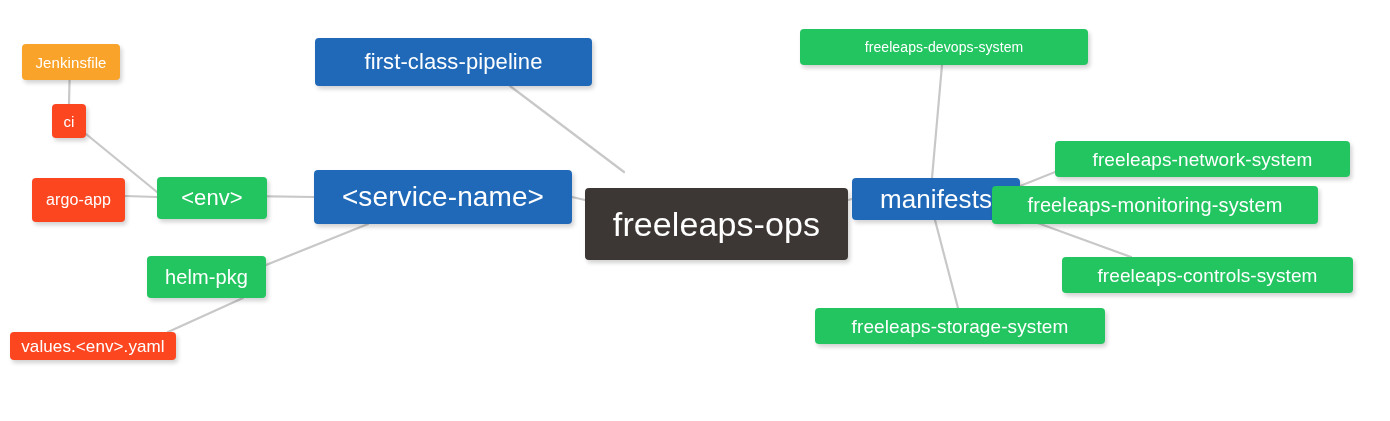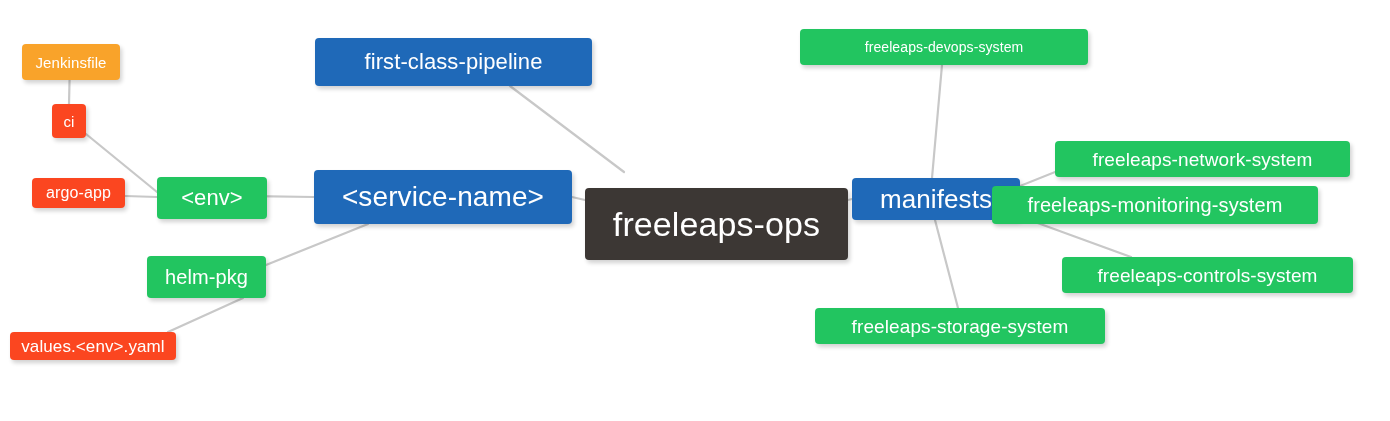--- a/index.html
+++ b/index.html
@@ -62,21 +62,21 @@
       <line x1="848" y1="200" x2="852" y2="199" stroke="#c8c8c8" stroke-width="2.2" stroke-linecap="round"></line>
       <line x1="932" y1="178" x2="942" y2="65" stroke="#c8c8c8" stroke-width="2.2" stroke-linecap="round"></line>
       <line x1="1010" y1="190" x2="1115" y2="148" stroke="#c8c8c8" stroke-width="2.2" stroke-linecap="round"></line>
       <line x1="1010" y1="202" x2="1052" y2="203" stroke="#c8c8c8" stroke-width="2.2" stroke-linecap="round"></line>
       <line x1="1010" y1="213" x2="1131" y2="257" stroke="#c8c8c8" stroke-width="2.2" stroke-linecap="round"></line>
       <line x1="935" y1="220" x2="958" y2="308" stroke="#c8c8c8" stroke-width="2.2" stroke-linecap="round"></line>
     </svg>
   <div id="nodes">
       <div class="node n-orange" style="left: 22px; top: 24px; width: 98px; height: 36px; font-size: 15px;">Jenkinsfile</div>
       <div class="node n-red" style="left: 52px; top: 104px; width: 34px; height: 34px; font-size: 15px;">ci</div>
-      <div class="node n-red" style="left: 32px; top: 178px; width: 93px; height: 30px; font-size: 16px;">argo-app</div>
+      <div class="node n-red" style="left: 32px; top: 178px; width: 93px; height: 44px; font-size: 16px;">argo-app</div>
       <div class="node n-green" style="left: 157px; top: 177px; width: 110px; height: 42px; font-size: 22px;">&lt;env&gt;</div>
       <div class="node n-green" style="left: 147px; top: 256px; width: 119px; height: 42px; font-size: 20px; text-align: right;">helm-pkg</div>
       <div class="node n-red" style="left: 10px; top: 332px; width: 166px; height: 28px; font-size: 17px;">values.&lt;env&gt;.yaml</div>
       <div class="node n-blue" style="left: 315px; top: 38px; width: 277px; height: 48px; font-size: 22px;">first-class-pipeline</div>
       <div class="node n-blue" style="left: 314px; top: 170px; width: 258px; height: 54px; font-size: 28px;">&lt;service-name&gt;</div>
       <div class="node n-root" style="left: 585px; top: 188px; width: 263px; height: 72px; font-size: 34px;">freeleaps-ops</div>
       <div class="node n-blue" style="left: 852px; top: 178px; width: 168px; height: 42px; font-size: 26px;">manifests</div>
       <div class="node n-green" style="left: 800px; top: 29px; width: 288px; height: 36px; font-size: 14px;">freeleaps-devops-system</div>
       <div class="node n-green" style="left: 1055px; top: 112px; width: 295px; height: 36px; font-size: 19px; margin-top: 29px;">freeleaps-network-system</div>
       <div class="node n-green" style="left: 992px; top: 186px; width: 326px; height: 38px; font-size: 20px;">freeleaps-monitoring-system</div>

